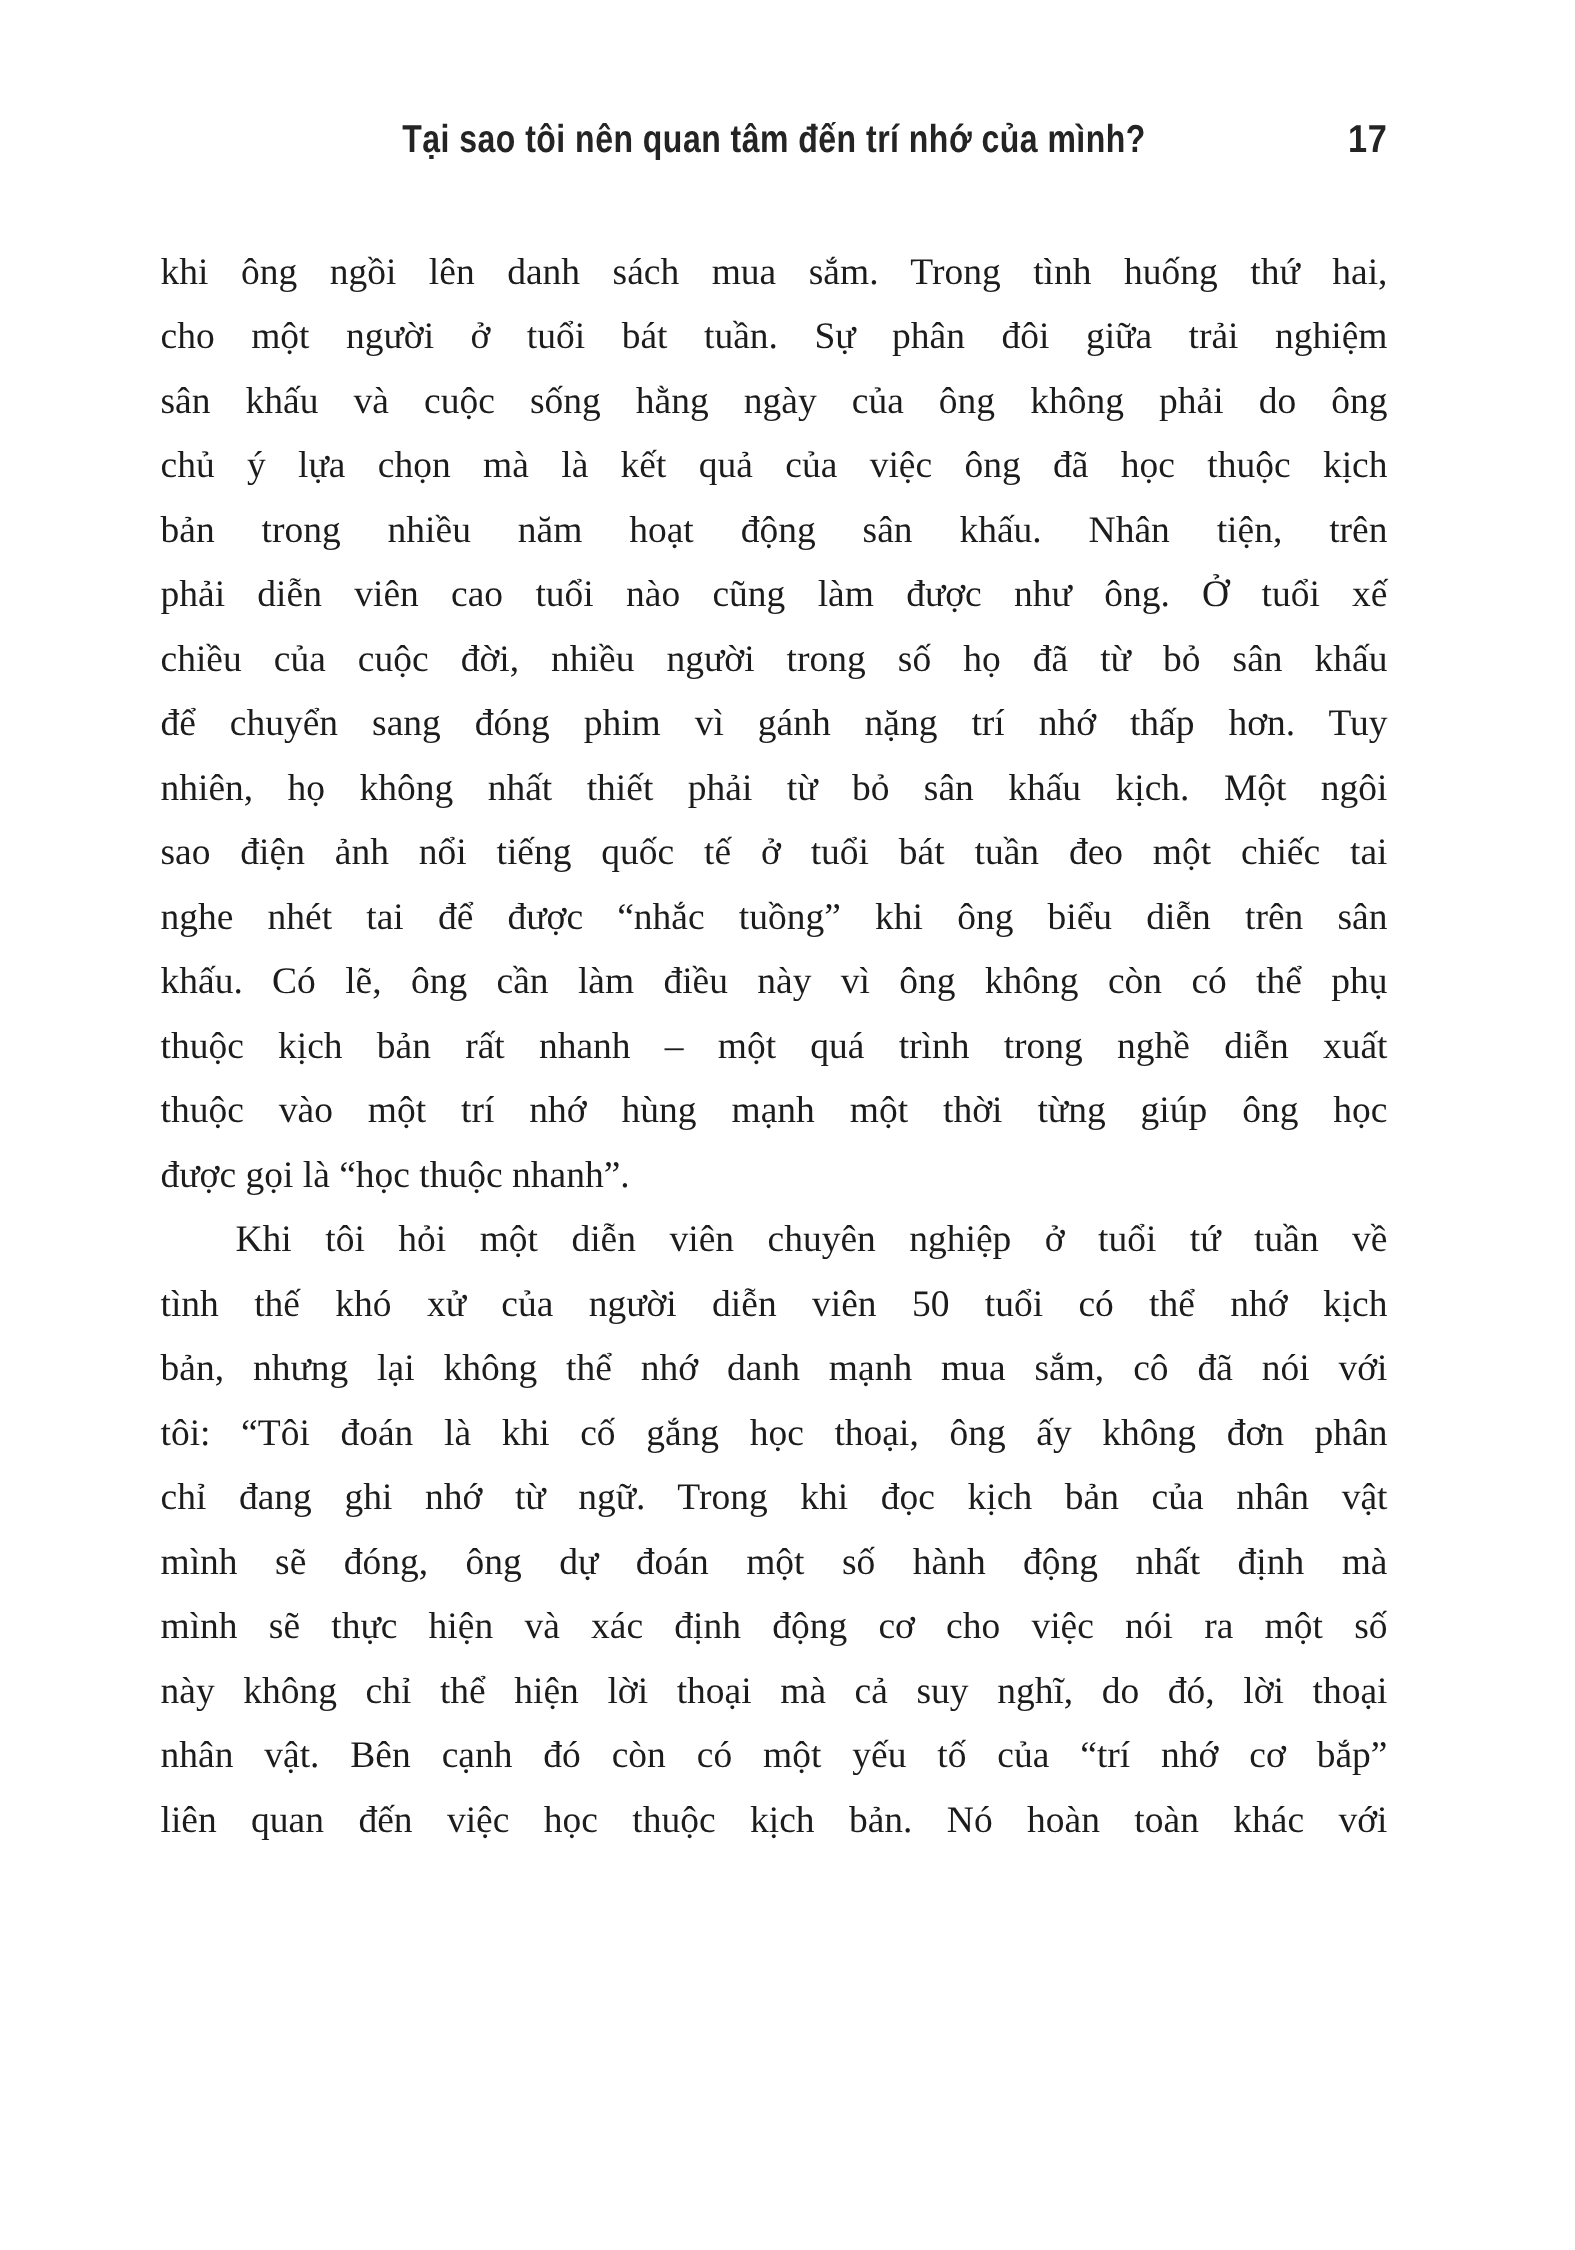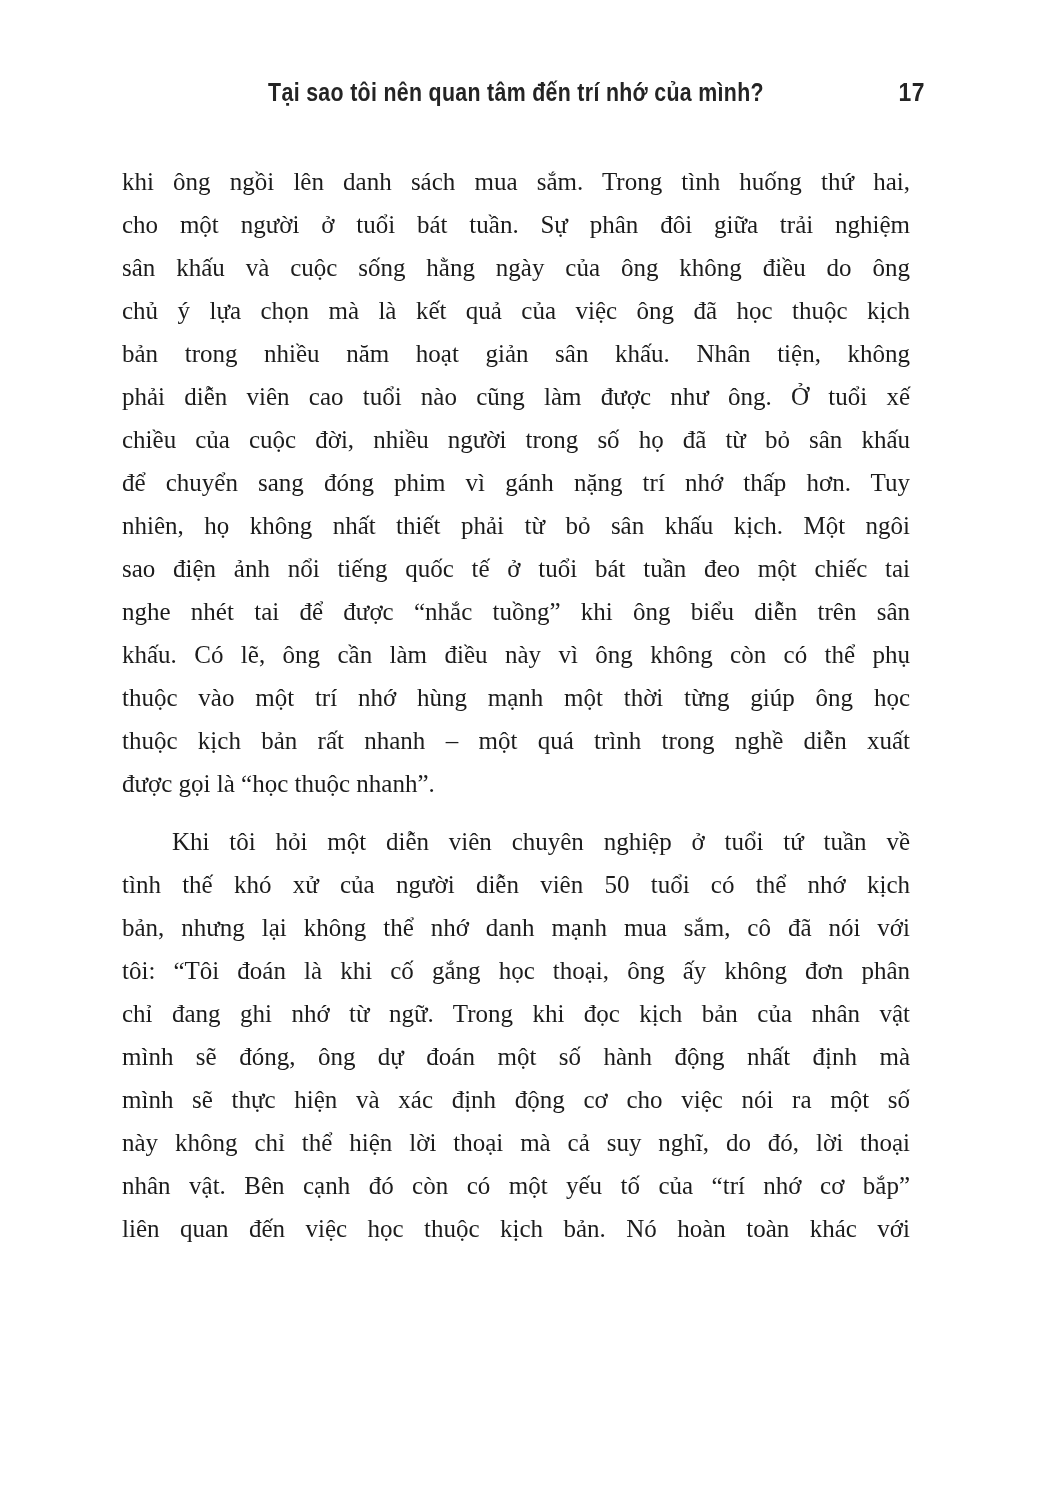--- a/index.html
+++ b/index.html
@@ -42,21 +42,21 @@
     font-size: 26px;
     line-height: 32px;
     transform: scaleX(0.88);
     transform-origin: right center;
     letter-spacing: 0.5px;
   }
   .body-text {
     margin-top: 50px;
   }
   .paragraph {
-    margin: 15px;
+    margin: 0;
   }
   .line {
     font-size: 25px;
     line-height: 43px;
     color: #1c1c1c;
     text-align: justify;
     text-align-last: justify;
   }
   .line.indent {
     padding-left: 50px;
@@ -70,32 +70,32 @@
 
 <div class="page">
   <div class="running-head">
     <div class="title">Tại sao tôi nên quan tâm đến trí nhớ của mình?</div>
     <div class="folio">17</div>
   </div>
   <div class="body-text">
       <div class="paragraph">
         <div class="line">khi ông ngồi lên danh sách mua sắm. Trong tình huống thứ hai,</div>
         <div class="line">cho một người ở tuổi bát tuần. Sự phân đôi giữa trải nghiệm</div>
-        <div class="line">sân khấu và cuộc sống hằng ngày của ông không điều do ông</div>
+        <div class="line">sân khấu và cuộc sống hằng ngày của ông không phải do ông</div>
         <div class="line">chủ ý lựa chọn mà là kết quả của việc ông đã học thuộc kịch</div>
-        <div class="line">bản trong nhiều năm hoạt giản sân khấu. Nhân tiện, không</div>
+        <div class="line">bản trong nhiều năm hoạt động sân khấu. Nhân tiện, trên</div>
         <div class="line">phải diễn viên cao tuổi nào cũng làm được như ông. Ở tuổi xế</div>
         <div class="line">chiều của cuộc đời, nhiều người trong số họ đã từ bỏ sân khấu</div>
         <div class="line">để chuyển sang đóng phim vì gánh nặng trí nhớ thấp hơn. Tuy</div>
         <div class="line">nhiên, họ không nhất thiết phải từ bỏ sân khấu kịch. Một ngôi</div>
         <div class="line">sao điện ảnh nổi tiếng quốc tế ở tuổi bát tuần đeo một chiếc tai</div>
         <div class="line">nghe nhét tai để được “nhắc tuồng” khi ông biểu diễn trên sân</div>
         <div class="line">khấu. Có lẽ, ông cần làm điều này vì ông không còn có thể phụ</div>
+        <div class="line">thuộc kịch bản rất nhanh – một quá trình trong nghề diễn xuất</div>
         <div class="line">thuộc vào một trí nhớ hùng mạnh một thời từng giúp ông học</div>
-        <div class="line">thuộc kịch bản rất nhanh – một quá trình trong nghề diễn xuất</div>
         <div class="line last-left">được gọi là “học thuộc nhanh”.</div>
       </div>
       <div class="paragraph">
         <div class="line indent">Khi tôi hỏi một diễn viên chuyên nghiệp ở tuổi tứ tuần về</div>
         <div class="line">tình thế khó xử của người diễn viên 50 tuổi có thể nhớ kịch</div>
         <div class="line">bản, nhưng lại không thể nhớ danh mạnh mua sắm, cô đã nói với</div>
         <div class="line">tôi: “Tôi đoán là khi cố gắng học thoại, ông ấy không đơn phân</div>
         <div class="line">chỉ đang ghi nhớ từ ngữ. Trong khi đọc kịch bản của nhân vật</div>
         <div class="line">mình sẽ đóng, ông dự đoán một số hành động nhất định mà</div>
         <div class="line">mình sẽ thực hiện và xác định động cơ cho việc nói ra một số</div>

